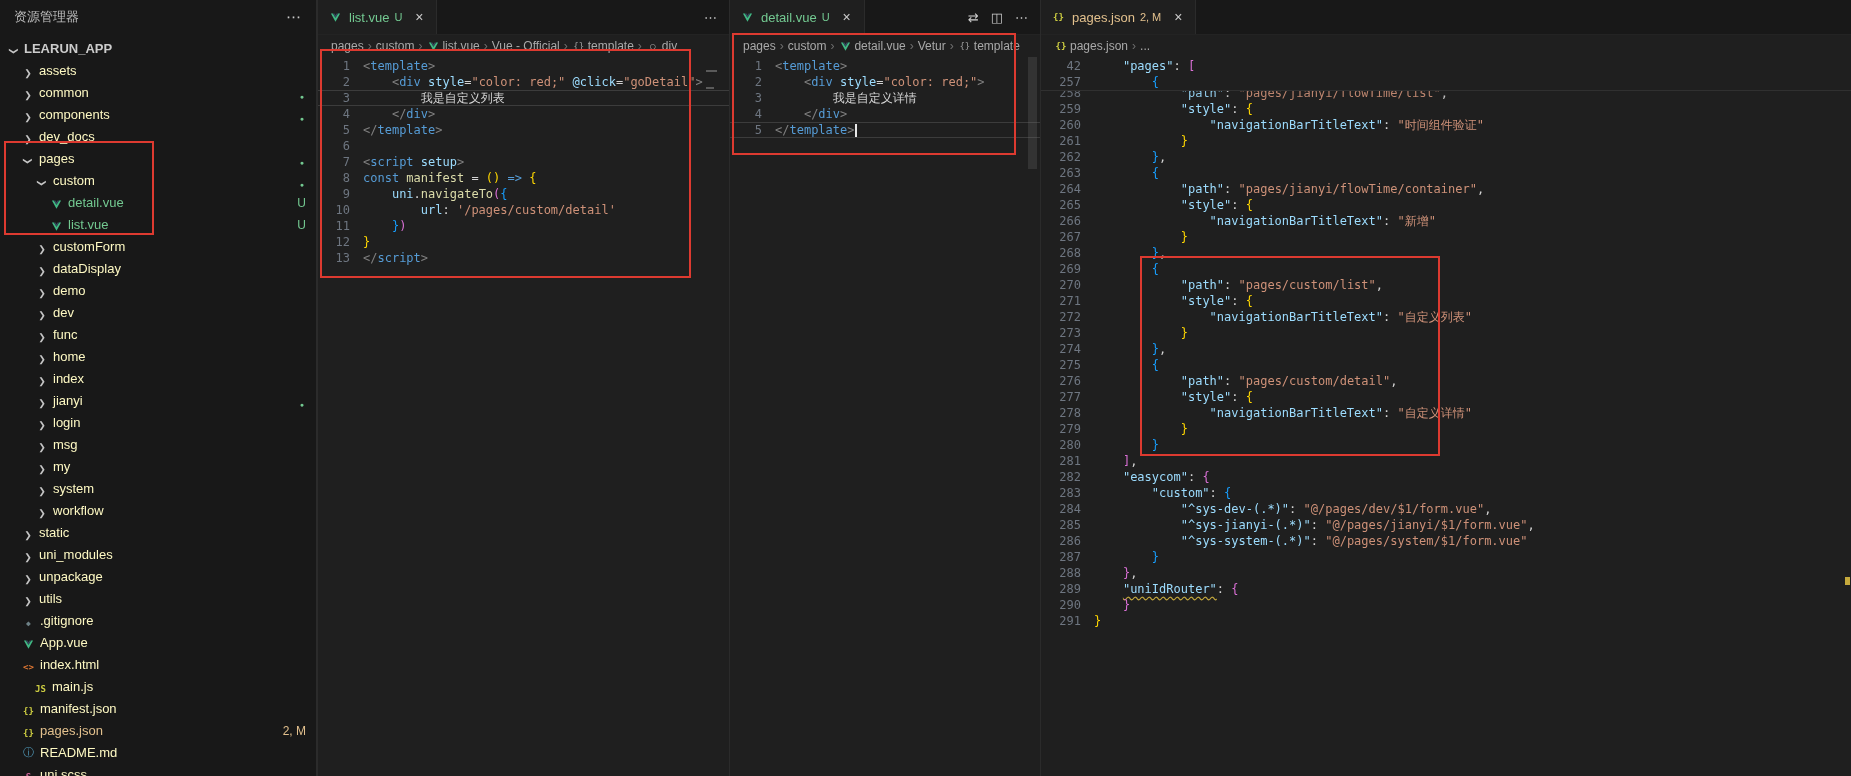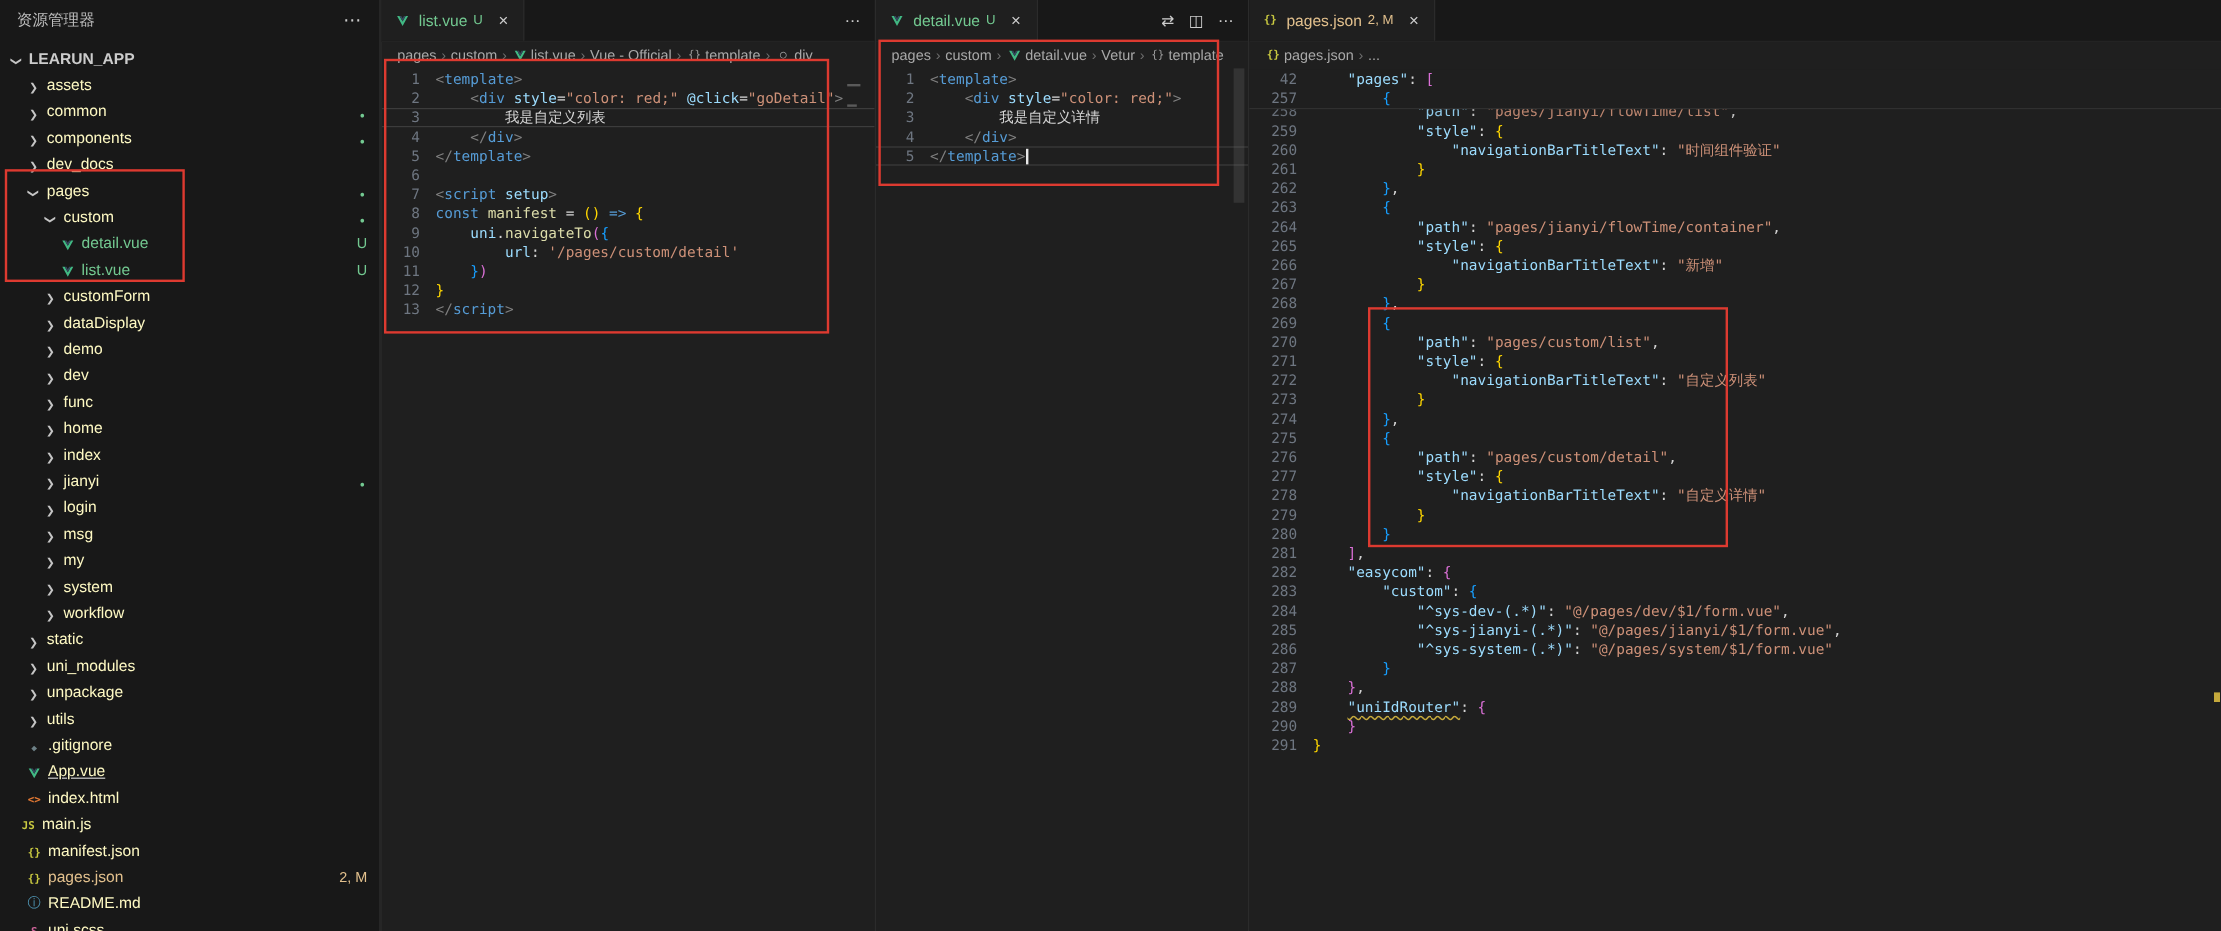--- a/index.html
+++ b/index.html
@@ -233,36 +233,36 @@
       <div class="trow" style="padding-left: 20px;">
         <span class="chev">❯</span>
         <span class="tlabel">utils</span>
         <span class="spacer"></span>
       </div>
       <div class="trow" style="padding-left: 20px;">
         <span class="fic ic-git">◆</span>
         <span class="tlabel">.gitignore</span>
         <span class="spacer"></span>
       </div>
-      <div class="trow" style="padding-left: 20px; text-decoration: underline;">
+      <div class="trow" style="padding-left: 20px;">
         <span class="fic ">
           <svg class="vue-svg" width="11" height="11" viewBox="0 0 24 24">
             <path fill="#41b883" d="M2 3h4.4L12 12.7 17.6 3H22L12 21 2 3z"></path>
             <path fill="#34495e" d="M6.4 3h3.2L12 7.2 14.4 3h3.2L12 12.6 6.4 3z"></path>
           </svg>
         </span>
         <span class="tlabel">App.vue</span>
         <span class="spacer"></span>
       </div>
       <div class="trow" style="padding-left: 20px;">
         <span class="fic ic-html">&lt;&gt;</span>
         <span class="tlabel">index.html</span>
         <span class="spacer"></span>
       </div>
-      <div class="trow" style="padding-left: 15px;">
+      <div class="trow" style="padding-left: 32px;">
         <span class="fic ic-js">JS</span>
         <span class="tlabel">main.js</span>
         <span class="spacer"></span>
       </div>
       <div class="trow" style="padding-left: 20px;">
         <span class="fic ic-json">{}</span>
         <span class="tlabel">manifest.json</span>
         <span class="spacer"></span>
       </div>
       <div class="trow" style="padding-left: 20px;">

